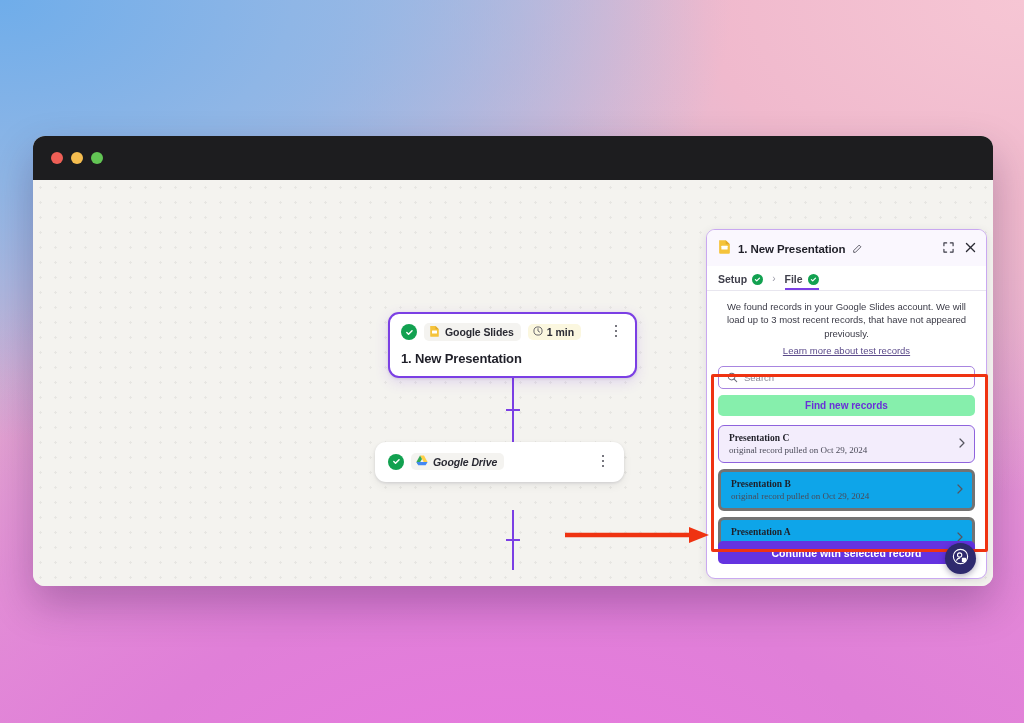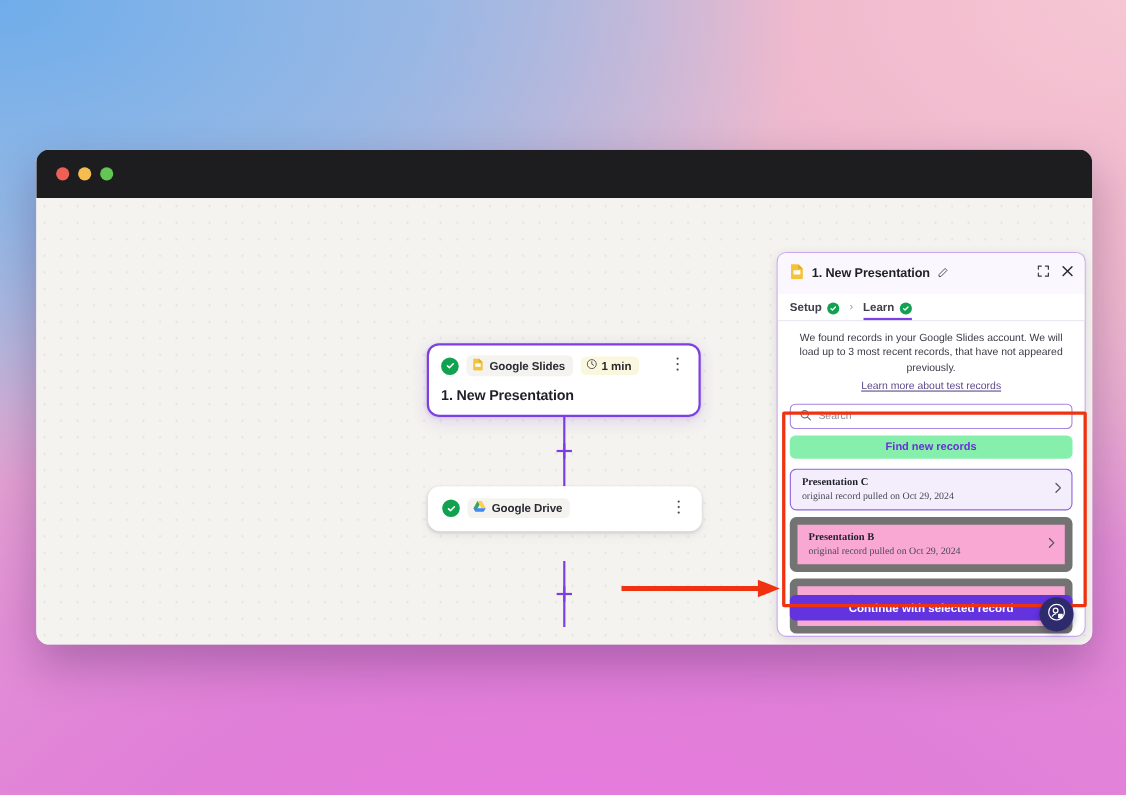--- a/index.html
+++ b/index.html
@@ -69,21 +69,21 @@
     border-radius: 11px;
     padding: 11px 13px 12px 13px;
     box-shadow: 0 1px 3px rgba(20,20,40,0.12), 0 4px 10px rgba(20,20,40,0.06);
   }
   .node.selected {
     border: 2px solid #7b3fe4;
     padding: 9px 11px 10px 11px;
     box-shadow: 0 1px 3px rgba(20,20,40,0.10), 0 4px 14px rgba(123,63,228,0.16);
   }
   #node-1 { left: 355px; top: 132px; }
-  #node-2 { left: 356px; top: 262px; }
+  #node-2 { left: 342px; top: 262px; font-style: italic; }
 
   .node-head {
     display: flex;
     align-items: center;
     gap: 7px;
     position: relative;
   }
   .check-badge {
     width: 16px; height: 16px; border-radius: 50%;
     background: #12a150;
@@ -273,23 +273,23 @@
     margin-top: 9px;
     padding: 0 11px;
     display: flex;
     flex-direction: column;
     gap: 6px;
     flex: 1;
     overflow: hidden;
     font-family: Liberation Serif, serif;
   }
   .record {
-    border: 7px solid #737373;
+    border: 3px solid #737373;
     border-radius: 6px;
-    background: #f9a8d4;
+    background: #0ea5e9;
     padding: 7px 9px 7px 10px;
     position: relative;
     cursor: pointer;
     flex: 0 0 auto;
   }
   .record.selected {
     background: #f3edfc;
     border: 1.3px solid #8f63dd;
   }
   .record-name {
@@ -468,21 +468,21 @@
           <span class="tab">
             <span>Setup</span>
             <span class="mini-check">
               <svg width="7" height="7" viewBox="0 0 12 12">
                   <path d="M2.4 6.1 L4.7 8.4 L9.4 3.6" stroke="#fff" stroke-width="2.1" fill="none" stroke-linecap="round" stroke-linejoin="round"></path>
                 </svg>
             </span>
           </span>
           <span class="tab-sep">›</span>
           <span class="tab active">
-            <span>Learn</span>
+            <span>File</span>
             <span class="mini-check">
               <svg width="7" height="7" viewBox="0 0 12 12">
                   <path d="M2.4 6.1 L4.7 8.4 L9.4 3.6" stroke="#fff" stroke-width="2.1" fill="none" stroke-linecap="round" stroke-linejoin="round"></path>
                 </svg>
             </span>
           </span>
         </div>
 
         <div id="panel-intro">
           <div id="intro-text">We found records in your Google Slides account. We will load up to 3 most recent records, that have not appeared previously.</div>

